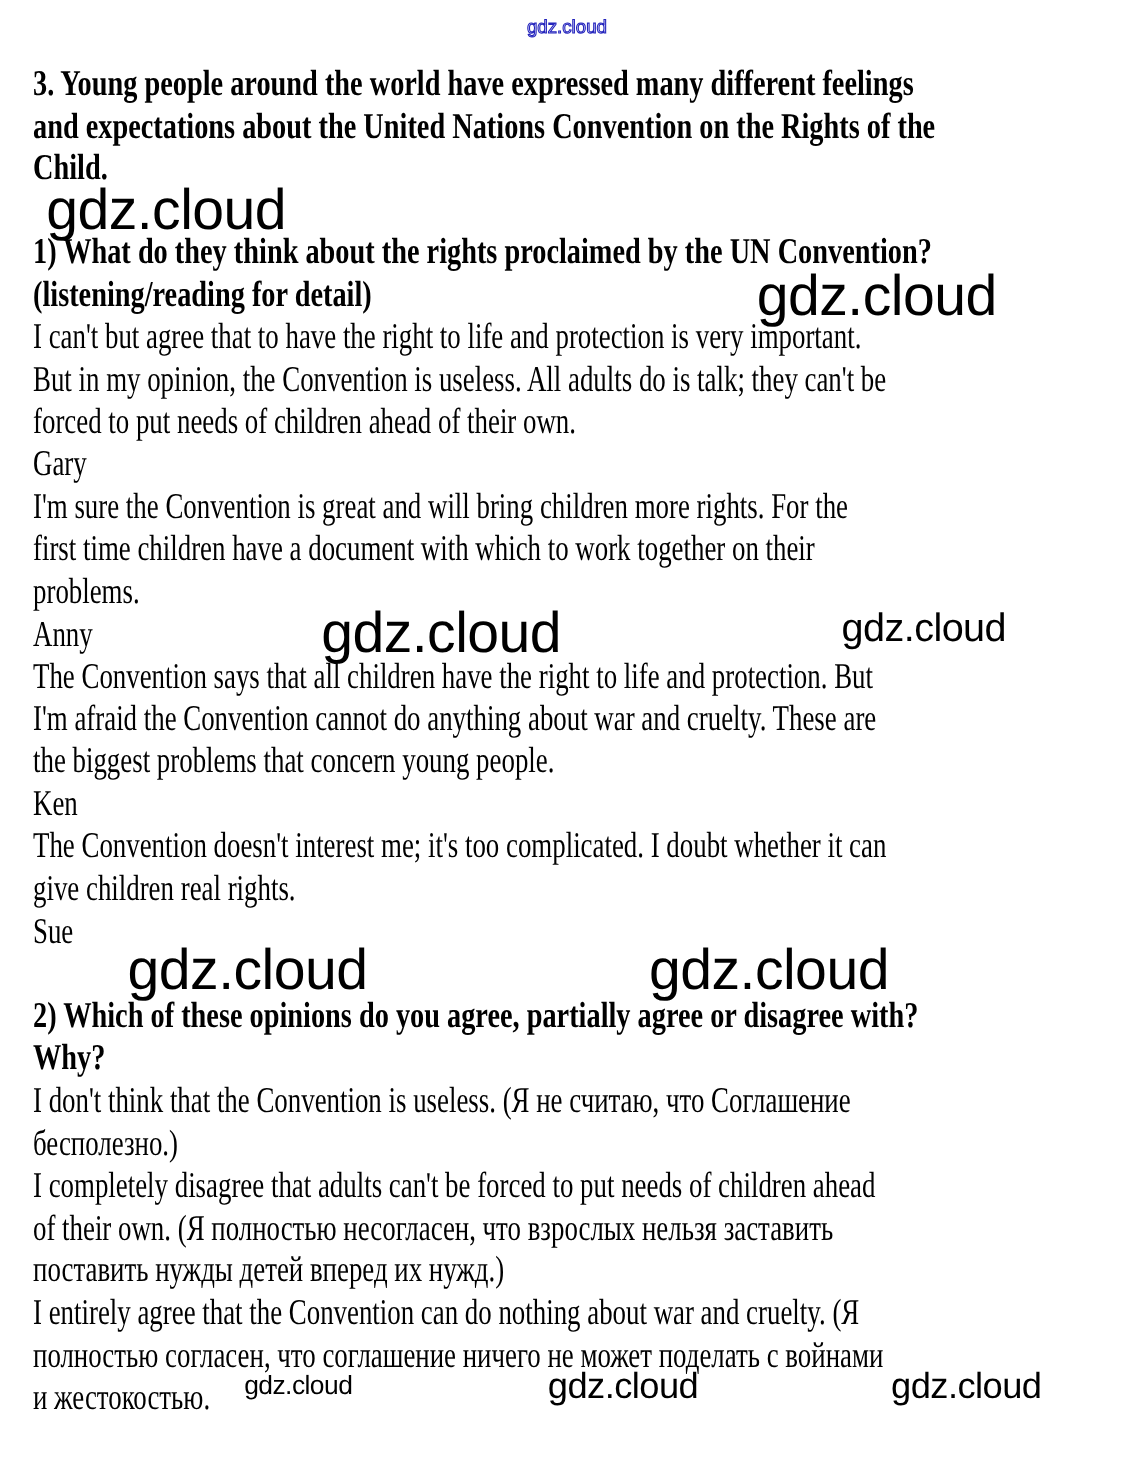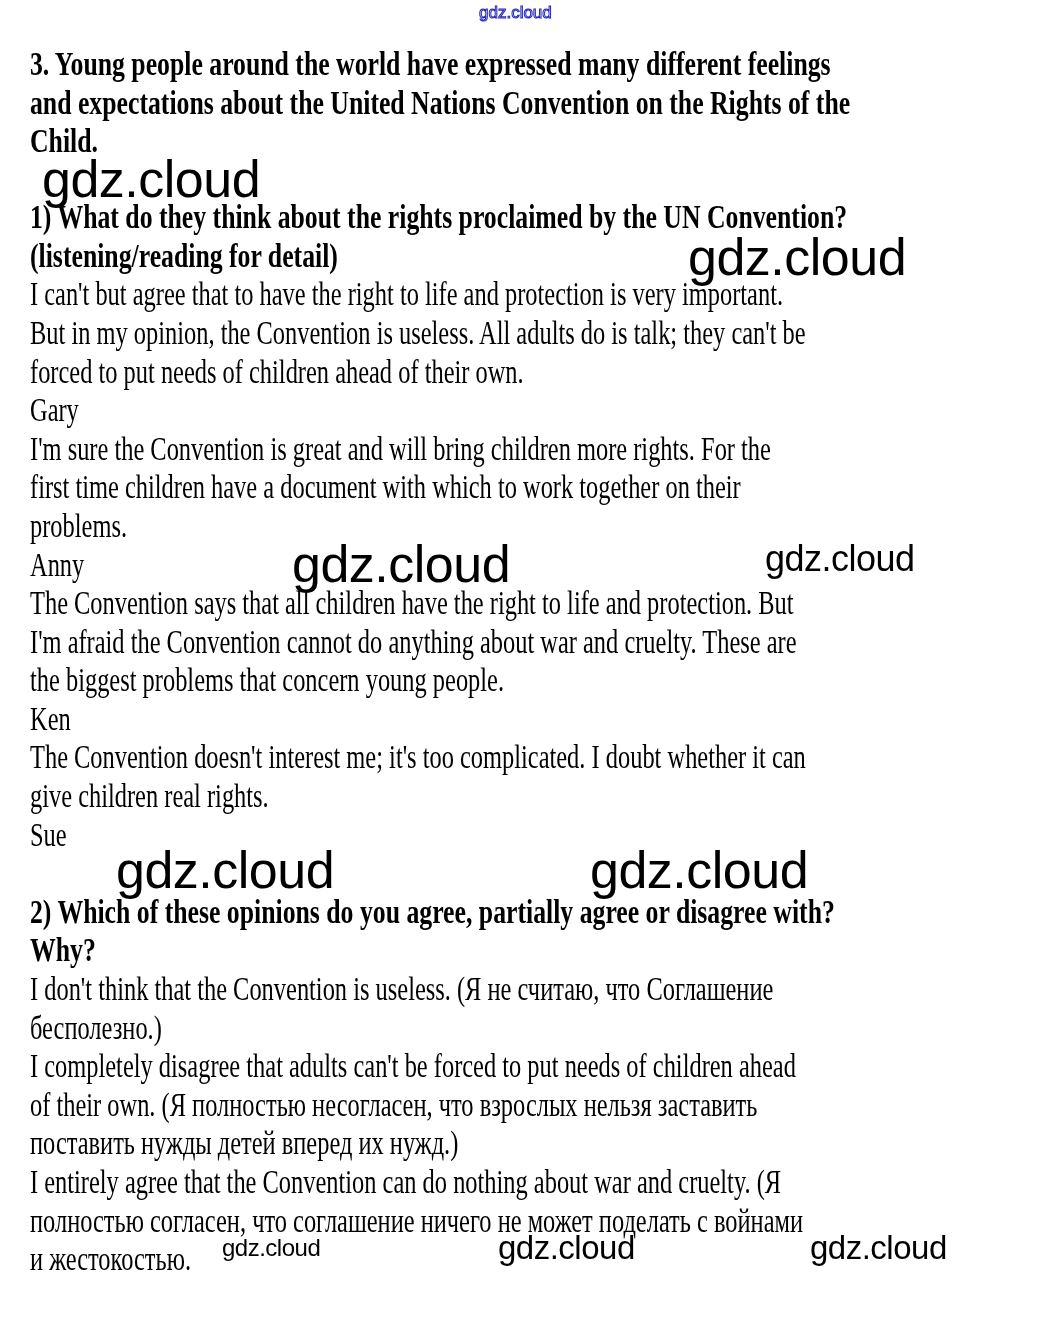--- a/index.html
+++ b/index.html
@@ -7,20 +7,21 @@
     padding: 0;
     background: #ffffff;
   }
   .page {
     position: relative;
     width: 1038px;
     height: 1272px;
     background: var(--background, #ffffff);
     overflow: hidden;
     color: var(--text, #000000);
+    margin-top: 12px;
   }
   
   .doc {
     position: absolute;
     left: 30px;
     top: 45px;
     font-family: "Liberation Serif", serif;
   }
   .ln {
     font-size: 33px;

